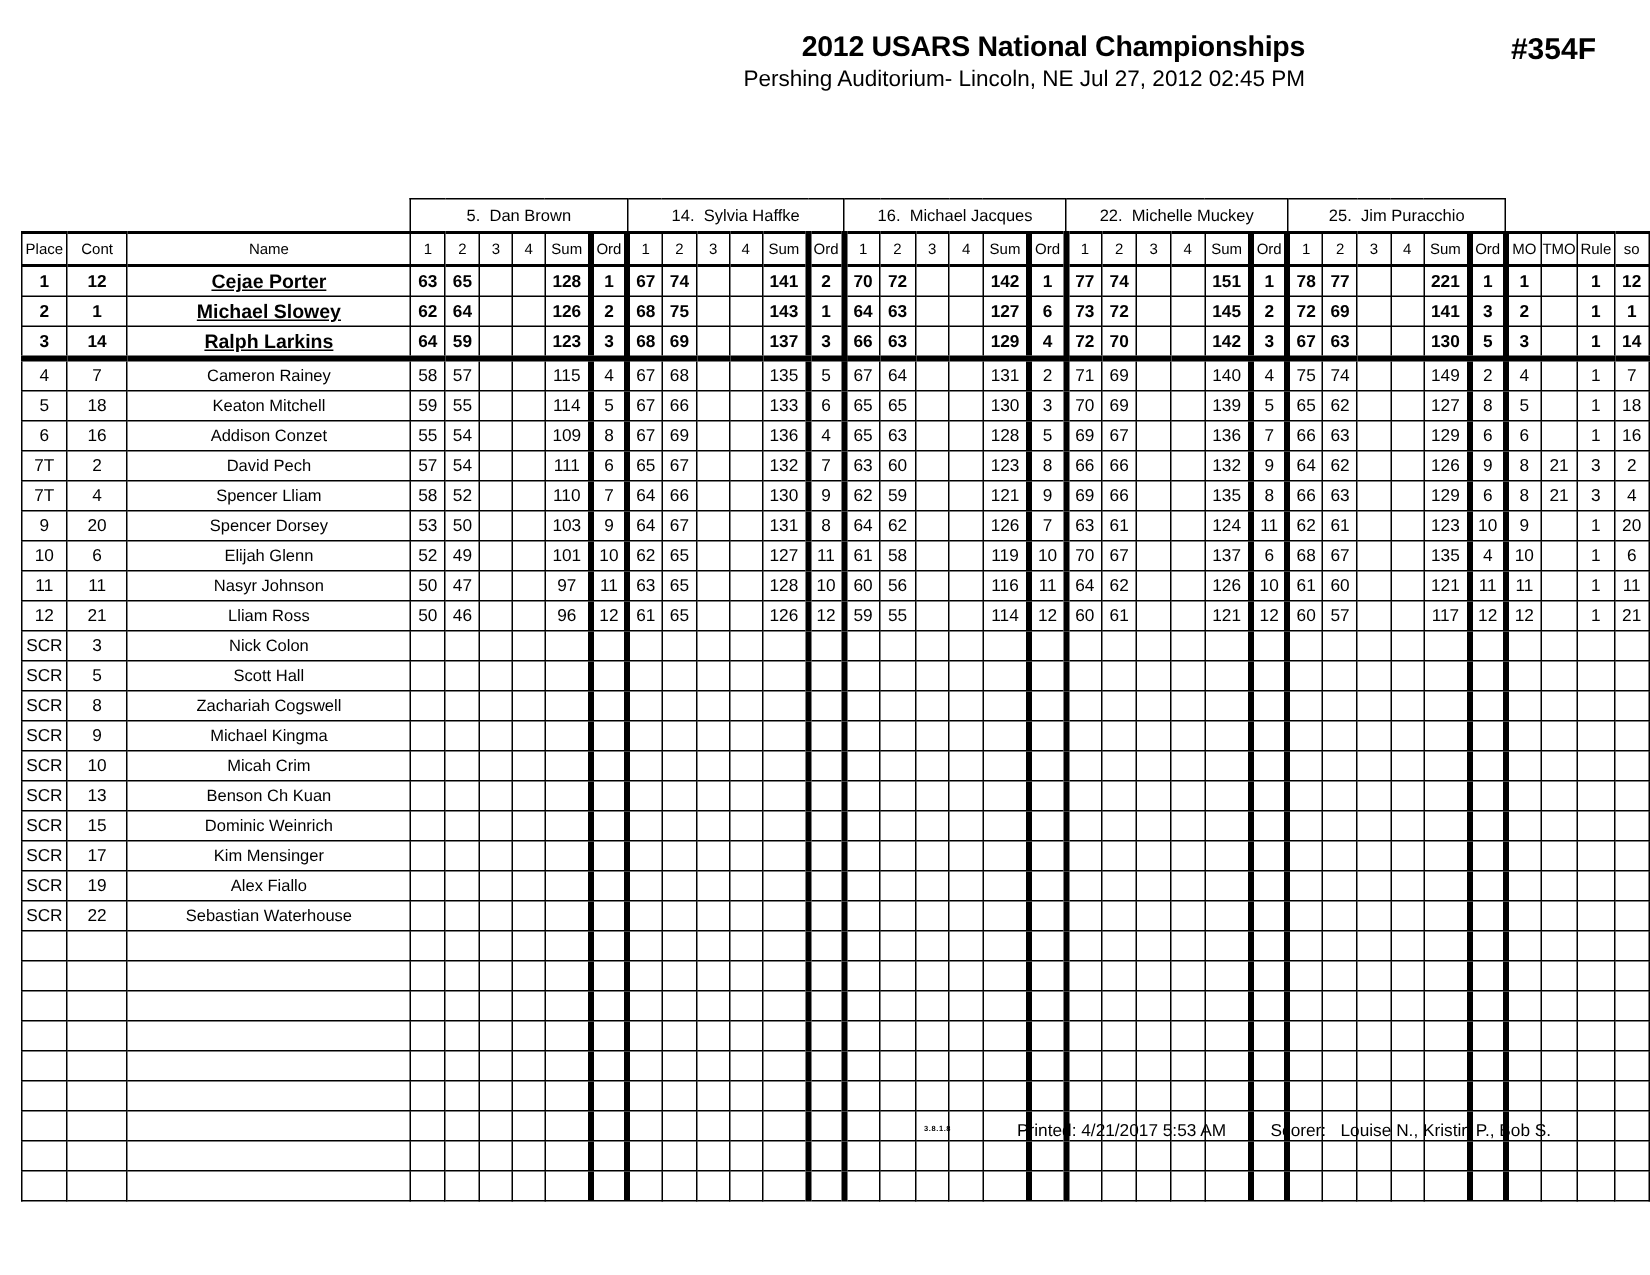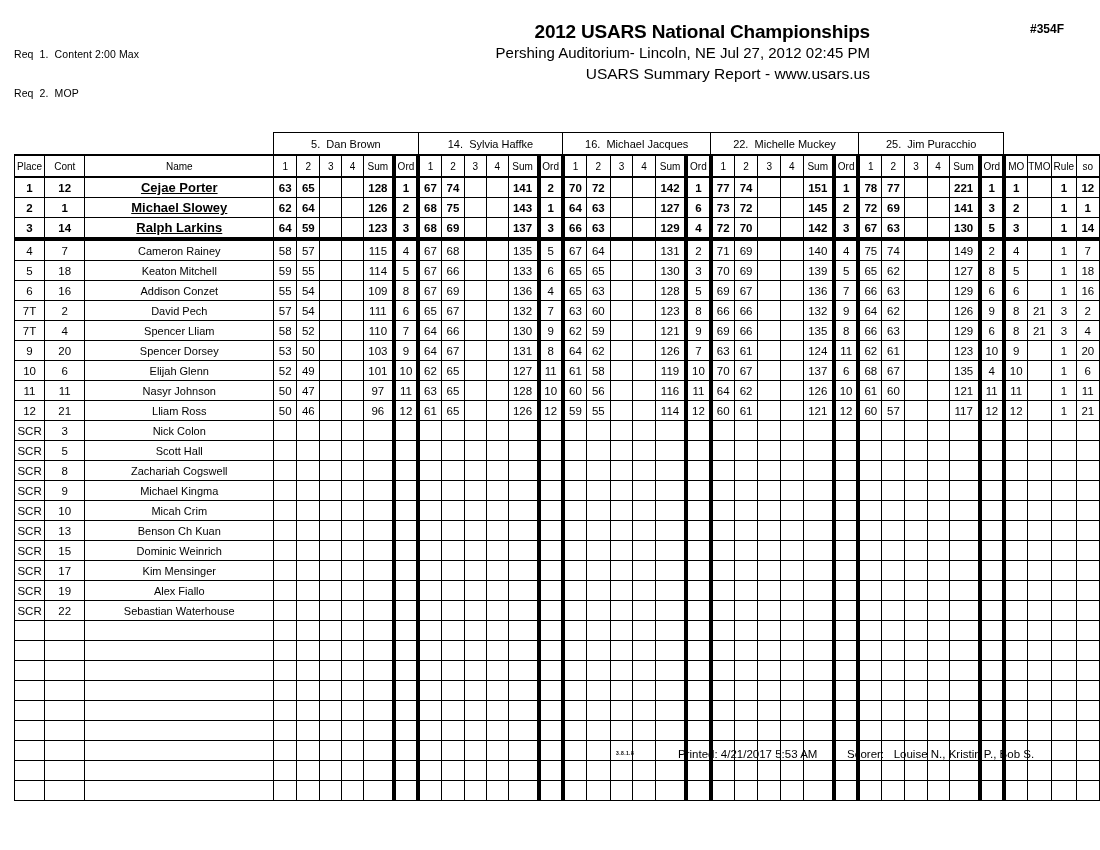--- a/index.html
+++ b/index.html
@@ -25,21 +25,21 @@
   .titles{
     position:absolute;left:230px;top:20px;width:640px;text-align:right;
   }
   .t1{font-size:19px;font-weight:bold;line-height:23px;letter-spacing:-.2px;}
   .t2{font-size:15px;font-weight:normal;line-height:20px;}
   .t3{font-size:19px;font-weight:bold;line-height:25px;letter-spacing:-.2px;}
   .t4{font-size:15.5px;font-weight:normal;line-height:22px;}
 
   .eventno{
     position:absolute;right:36px;top:22px;
-    font-size:12px;font-weight:bold;
+    font-size:20px;font-weight:bold;
   }
 
   
   .tblwrap{position:absolute;left:14px;top:132px;}
   table.grid{border-collapse:collapse;table-layout:fixed;}
   table.grid td,table.grid th{
     border:1px solid #000;
     font-size:11px;font-weight:normal;
     padding:0;margin:0;
     text-align:center;vertical-align:middle;
@@ -101,29 +101,24 @@
   .scorer{
     position:absolute;left:847px;top:748px;
     font-size:11.5px;
   }
 </style>
 </head>
 <body>
 
 <div class="page">
 
-  <div class="reqs">
-    <div>Req  1.  Content 2:00 Max</div>
-    <div>Req  2.  MOP</div>
-  </div>
 
   <div class="titles">
     <div class="t1">2012 USARS National Championships</div>
     <div class="t2">Pershing Auditorium-  Lincoln, NE   Jul 27, 2012   02:45 PM</div>
-    <div class="t4">USARS Summary Report - www.usars.us</div>
   </div>
 
   <div class="eventno">#354F</div>
 
   <div class="tblwrap">
     <table class="grid">
       <colgroup>
         <col class="wPlace">
           <col class="wCont">
           <col class="wName">

